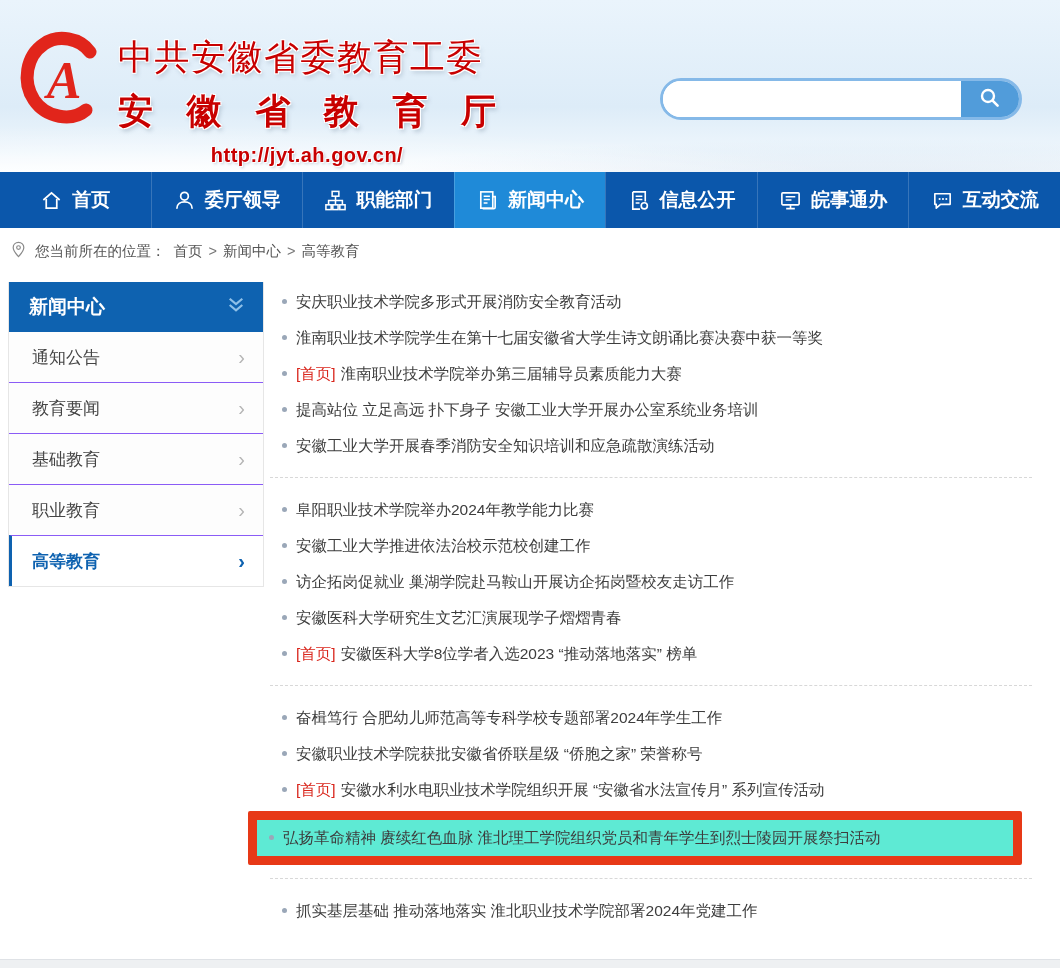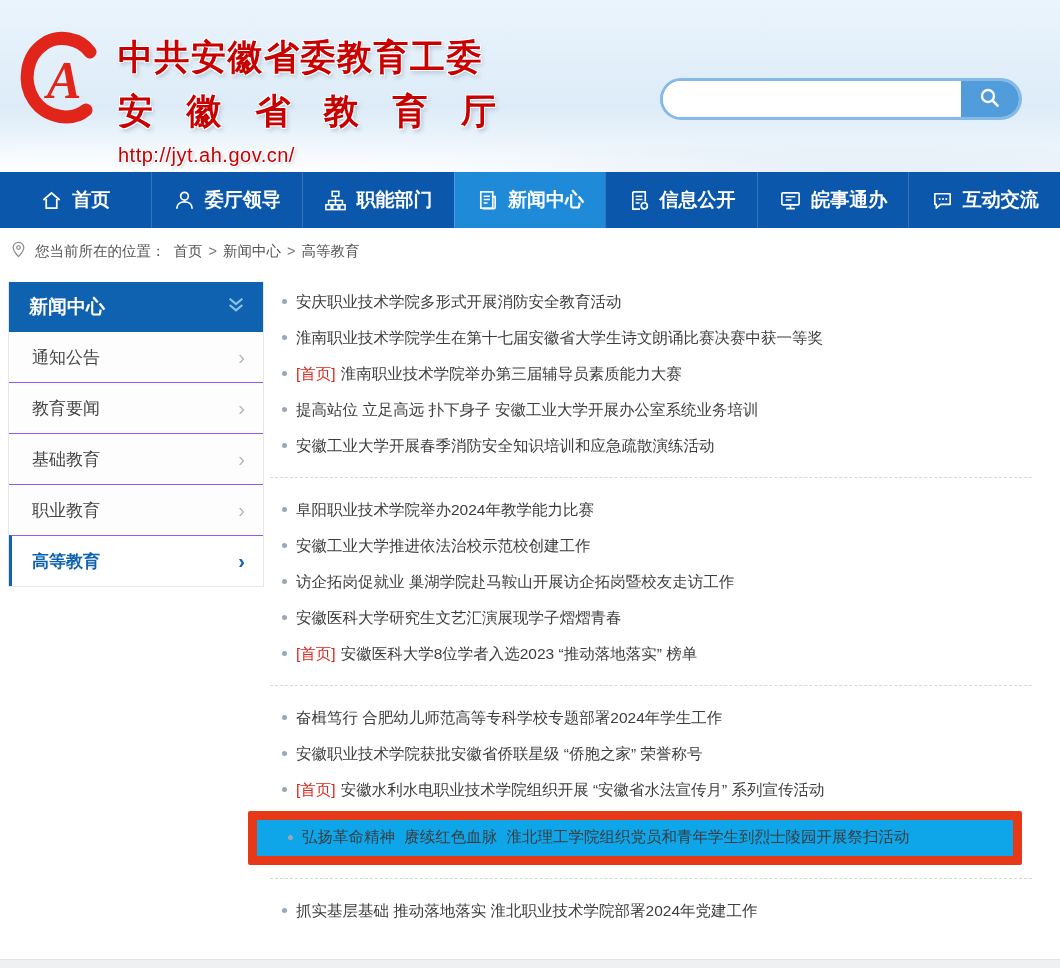--- a/index.html
+++ b/index.html
@@ -12,30 +12,30 @@
     position:relative; height:172px;
     background:
       radial-gradient(120% 65% at 12% 112%, rgba(255,255,255,.85), rgba(255,255,255,0) 60%),
       radial-gradient(90% 55% at 82% 115%, rgba(176,200,224,.45), rgba(176,200,224,0) 62%),
       radial-gradient(70% 40% at 45% 118%, rgba(255,255,255,.7), rgba(255,255,255,0) 60%),
       linear-gradient(180deg,#eaf4fc 0%,#ddecf8 62%,#eef6fc 88%,#fbfdff 100%);
   }
   .logo { position:absolute; left:14px; top:26px; width:100px; height:112px; }
   .titles { position:absolute; left:118px; top:34px; width:378px; }
   .title-line1 {
-    font-size:35px; font-weight:bold; color:#c80000; letter-spacing:1.5px; white-space:nowrap;
+    font-size:35px; font-weight:normal; color:#c80000; letter-spacing:1.5px; white-space:nowrap;
     text-shadow:1px 1px 0 #fff,-1px -1px 0 #fff,1px -1px 0 #fff,-1px 1px 0 #fff,2px 3px 4px rgba(120,140,160,.45);
   }
   .title-line2 {
     display:flex; justify-content:space-between; margin-top:7px;
     font-size:35px; font-weight:bold; color:#c80000;
     text-shadow:1px 1px 0 #fff,-1px -1px 0 #fff,1px -1px 0 #fff,-1px 1px 0 #fff,2px 3px 4px rgba(120,140,160,.45);
   }
   .title-url {
-    margin-top:9px; font-size:20px; font-weight:normal; color:#c80000; letter-spacing:.5px;
+    margin-top:9px; text-align:center; font-size:20px; font-weight:bold; color:#c80000; letter-spacing:.5px;
     text-shadow:1px 1px 0 #fff,-1px -1px 0 #fff,2px 2px 3px rgba(120,140,160,.4);
   }
   .search {
     position:absolute; right:38px; top:78px; width:356px; height:36px;
     display:flex; align-items:stretch; background:#fff;
     border:3px solid #85b9e8; border-radius:21px; overflow:hidden;
   }
   .search input {
     flex:1; border:none; outline:none; padding:0 14px; font-size:15px; color:#333; background:#fff;
   }
@@ -90,22 +90,22 @@
     font-size:15.5px; color:#3d3d3d; line-height:20px; cursor:pointer; white-space:nowrap;
   }
   .news-item .bullet {
     position:absolute; left:12px; top:15px; width:5px; height:5px;
     border-radius:50%; background:#9aa7b8;
   }
   .news-item .tag { color:var(--tag-red,#d9261c); margin-right:5px;text-align:right; }
   .group-sep { border-top:1px dashed #d8d8d8; margin:13px 0 14px; }
   .highlight-box {
     border:9px solid var(--highlight-red,#e73917); border-radius:2px;
-    margin:3px 0 3px -22px; padding-left:19px;
-    width:774px; box-sizing:border-box; background:#0ea5e9;font-family:Liberation Mono, monospace;
+    margin:3px 0 3px -22px; padding-left:0;
+    width:774px; box-sizing:border-box; background:#5eead4;
   }
   .footer-edge {
     position:absolute; left:0; right:0; bottom:0; height:8px;
     background:#eef0f2; border-top:1px solid #dfe2e6;
   }
 </style>
 </head>
 <body>
 
 <div class="page" style="--nav-blue: #0b57ab; --active-blue: #1f8ad8; --sidebar-blue: #0e62b0; --tag-red: #d9261c; --highlight-red: #e73917;">

